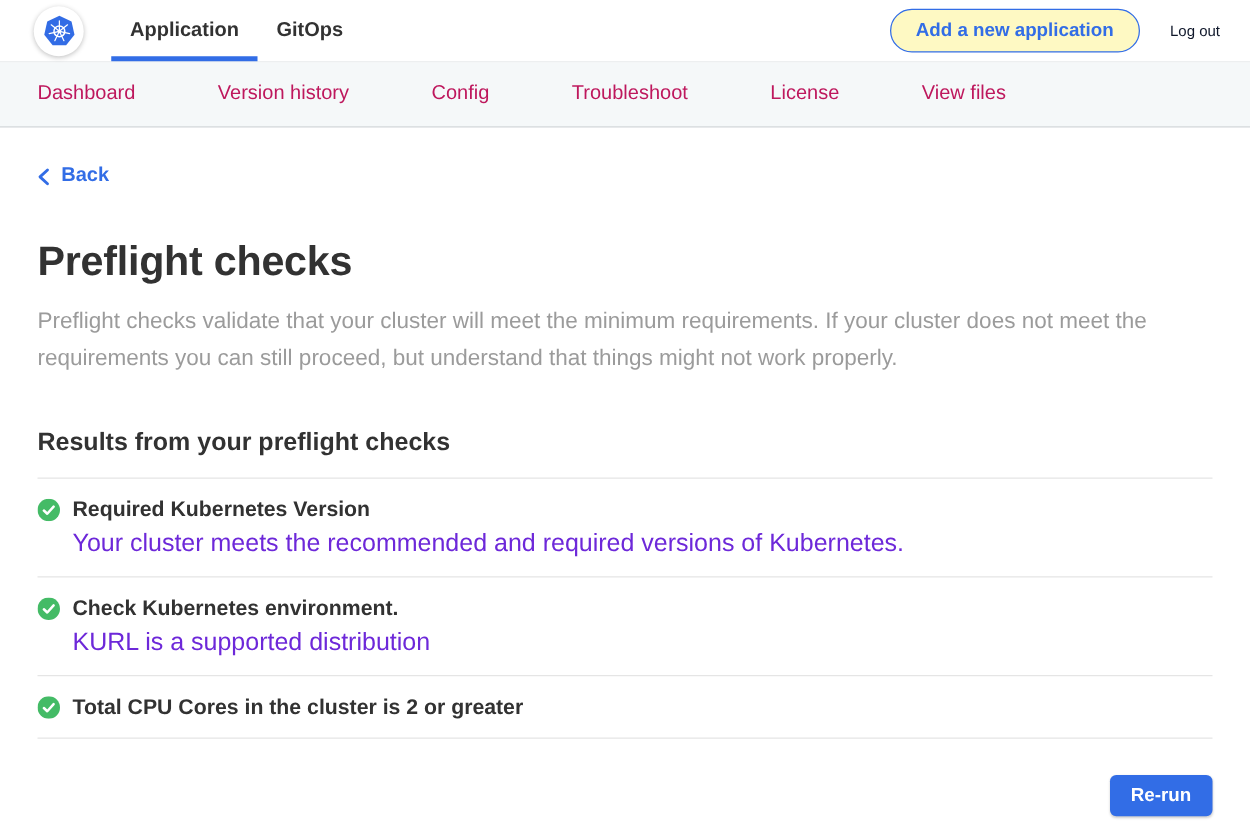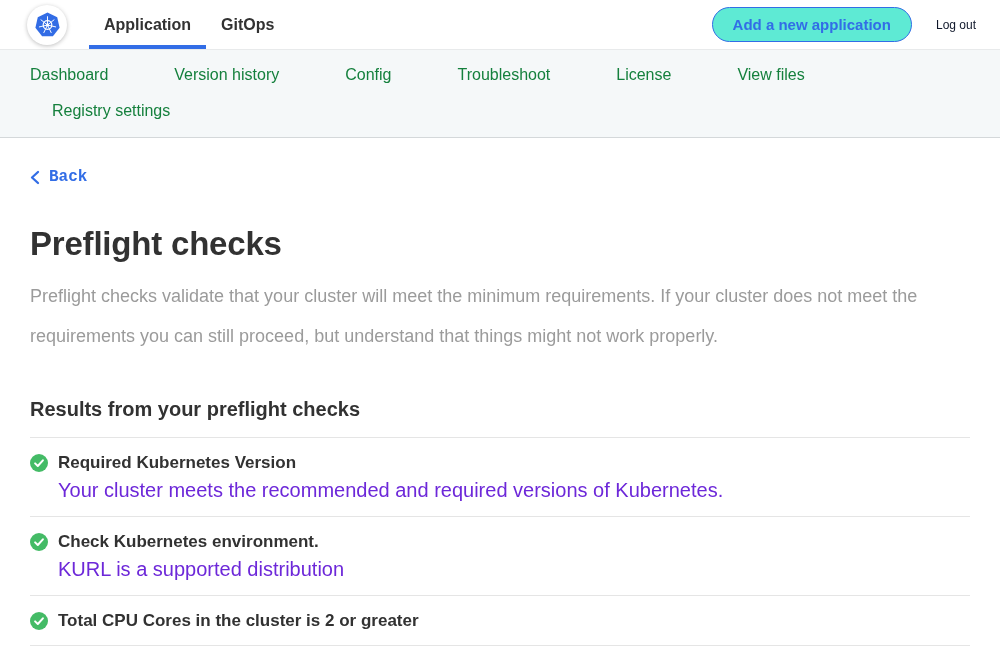--- a/index.html
+++ b/index.html
@@ -24,58 +24,58 @@
     align-self: center;
     width: 40px; height: 40px;
     border-radius: 50%;
     background: #ffffff;
     box-shadow: 0 1px 4px rgba(0,0,0,0.25);
     display: flex; align-items: center; justify-content: center;
     margin-right: 22px;
   }
   .nav-tabs { display: flex; align-items: stretch; }
   .nav-tab {
-    display: flex; align-items: center;
-    padding: 0 15px;
+    display: flex; align-items: flex-end;
+    padding: 11px 15px;
     font-size: 16px;
     font-weight: 700;
     color: #323232;
     cursor: pointer;
     border-bottom: 4px solid transparent;
     padding-top: 4px;
   }
   .nav-tab.active { border-bottom-color: #326de6; }
   .navbar-right {
     margin-left: auto;
     display: flex; align-items: center;
     gap: 24px;
   }
   .pill-button {
-    background: #5eead4;
+    background: #fef9c3;
     border: 1.5px solid #326de6;
     color: #326de6;
     font-weight: 700;
     font-size: 15px;
     padding: 8px 20px;
     border-radius: 18px;
     cursor: pointer;
     font-family: inherit;
   }
   .logout { font-size: 12px; color: #0f172a; cursor: pointer; }
 
   
   .subnav {
     background: #f5f8f9;
     border-bottom: 1px solid #d4d8da;
     padding: 7px 30px 8px 30px;
   }
   .subnav-row { display: flex; }
   .subnav-item {
     font-size: 16px;
-    color: #15803d;
+    color: #be185d;
     line-height: 36px;
     margin-right: 66px;
     cursor: pointer;
     white-space: nowrap;
   }
   .subnav-row.second { padding-left: 22px; }
 
   
   .content {
     padding: 30px 30px 0 30px;
@@ -83,33 +83,32 @@
   }
   .back-link {
     display: inline-flex;
     align-items: center;
     gap: 9px;
     color: #326de6;
     font-size: 16px;
     font-weight: 700;
     cursor: pointer;
     text-decoration: none;
-    font-family: Liberation Mono, monospace;
   }
   .page-title {
     margin-top: 36px;
     font-size: 33px;
     font-weight: 700;
     color: #323232;
     letter-spacing: -0.2px;
   }
   .page-desc {
     margin-top: 13px;
     font-size: 18px;
-    line-height: 40px;
+    line-height: 30px;
     color: #9b9b9b;
     max-width: 940px;
   }
   .results-heading {
     margin-top: 42px;
     font-size: 20px;
     font-weight: 700;
     color: #323232;
   }
   .checks-list {
@@ -184,23 +183,20 @@
 
 <nav class="subnav">
   <div class="subnav-row">
     <span class="subnav-item">Dashboard</span>
     <span class="subnav-item">Version history</span>
     <span class="subnav-item">Config</span>
     <span class="subnav-item">Troubleshoot</span>
     <span class="subnav-item">License</span>
     <span class="subnav-item">View files</span>
   </div>
-  <div class="subnav-row second">
-    <span class="subnav-item">Registry settings</span>
-  </div>
 </nav>
 
 <main class="content">
 
   <a class="back-link">
     <svg class="icon-svg" width="10" height="15" viewBox="0 0 10 15">
       <polyline points="8,2 2,7.5 8,13" fill="none" stroke="#326de6" stroke-width="2.3" stroke-linecap="round" stroke-linejoin="round"></polyline>
     </svg>
     <span>Back</span>
   </a>

